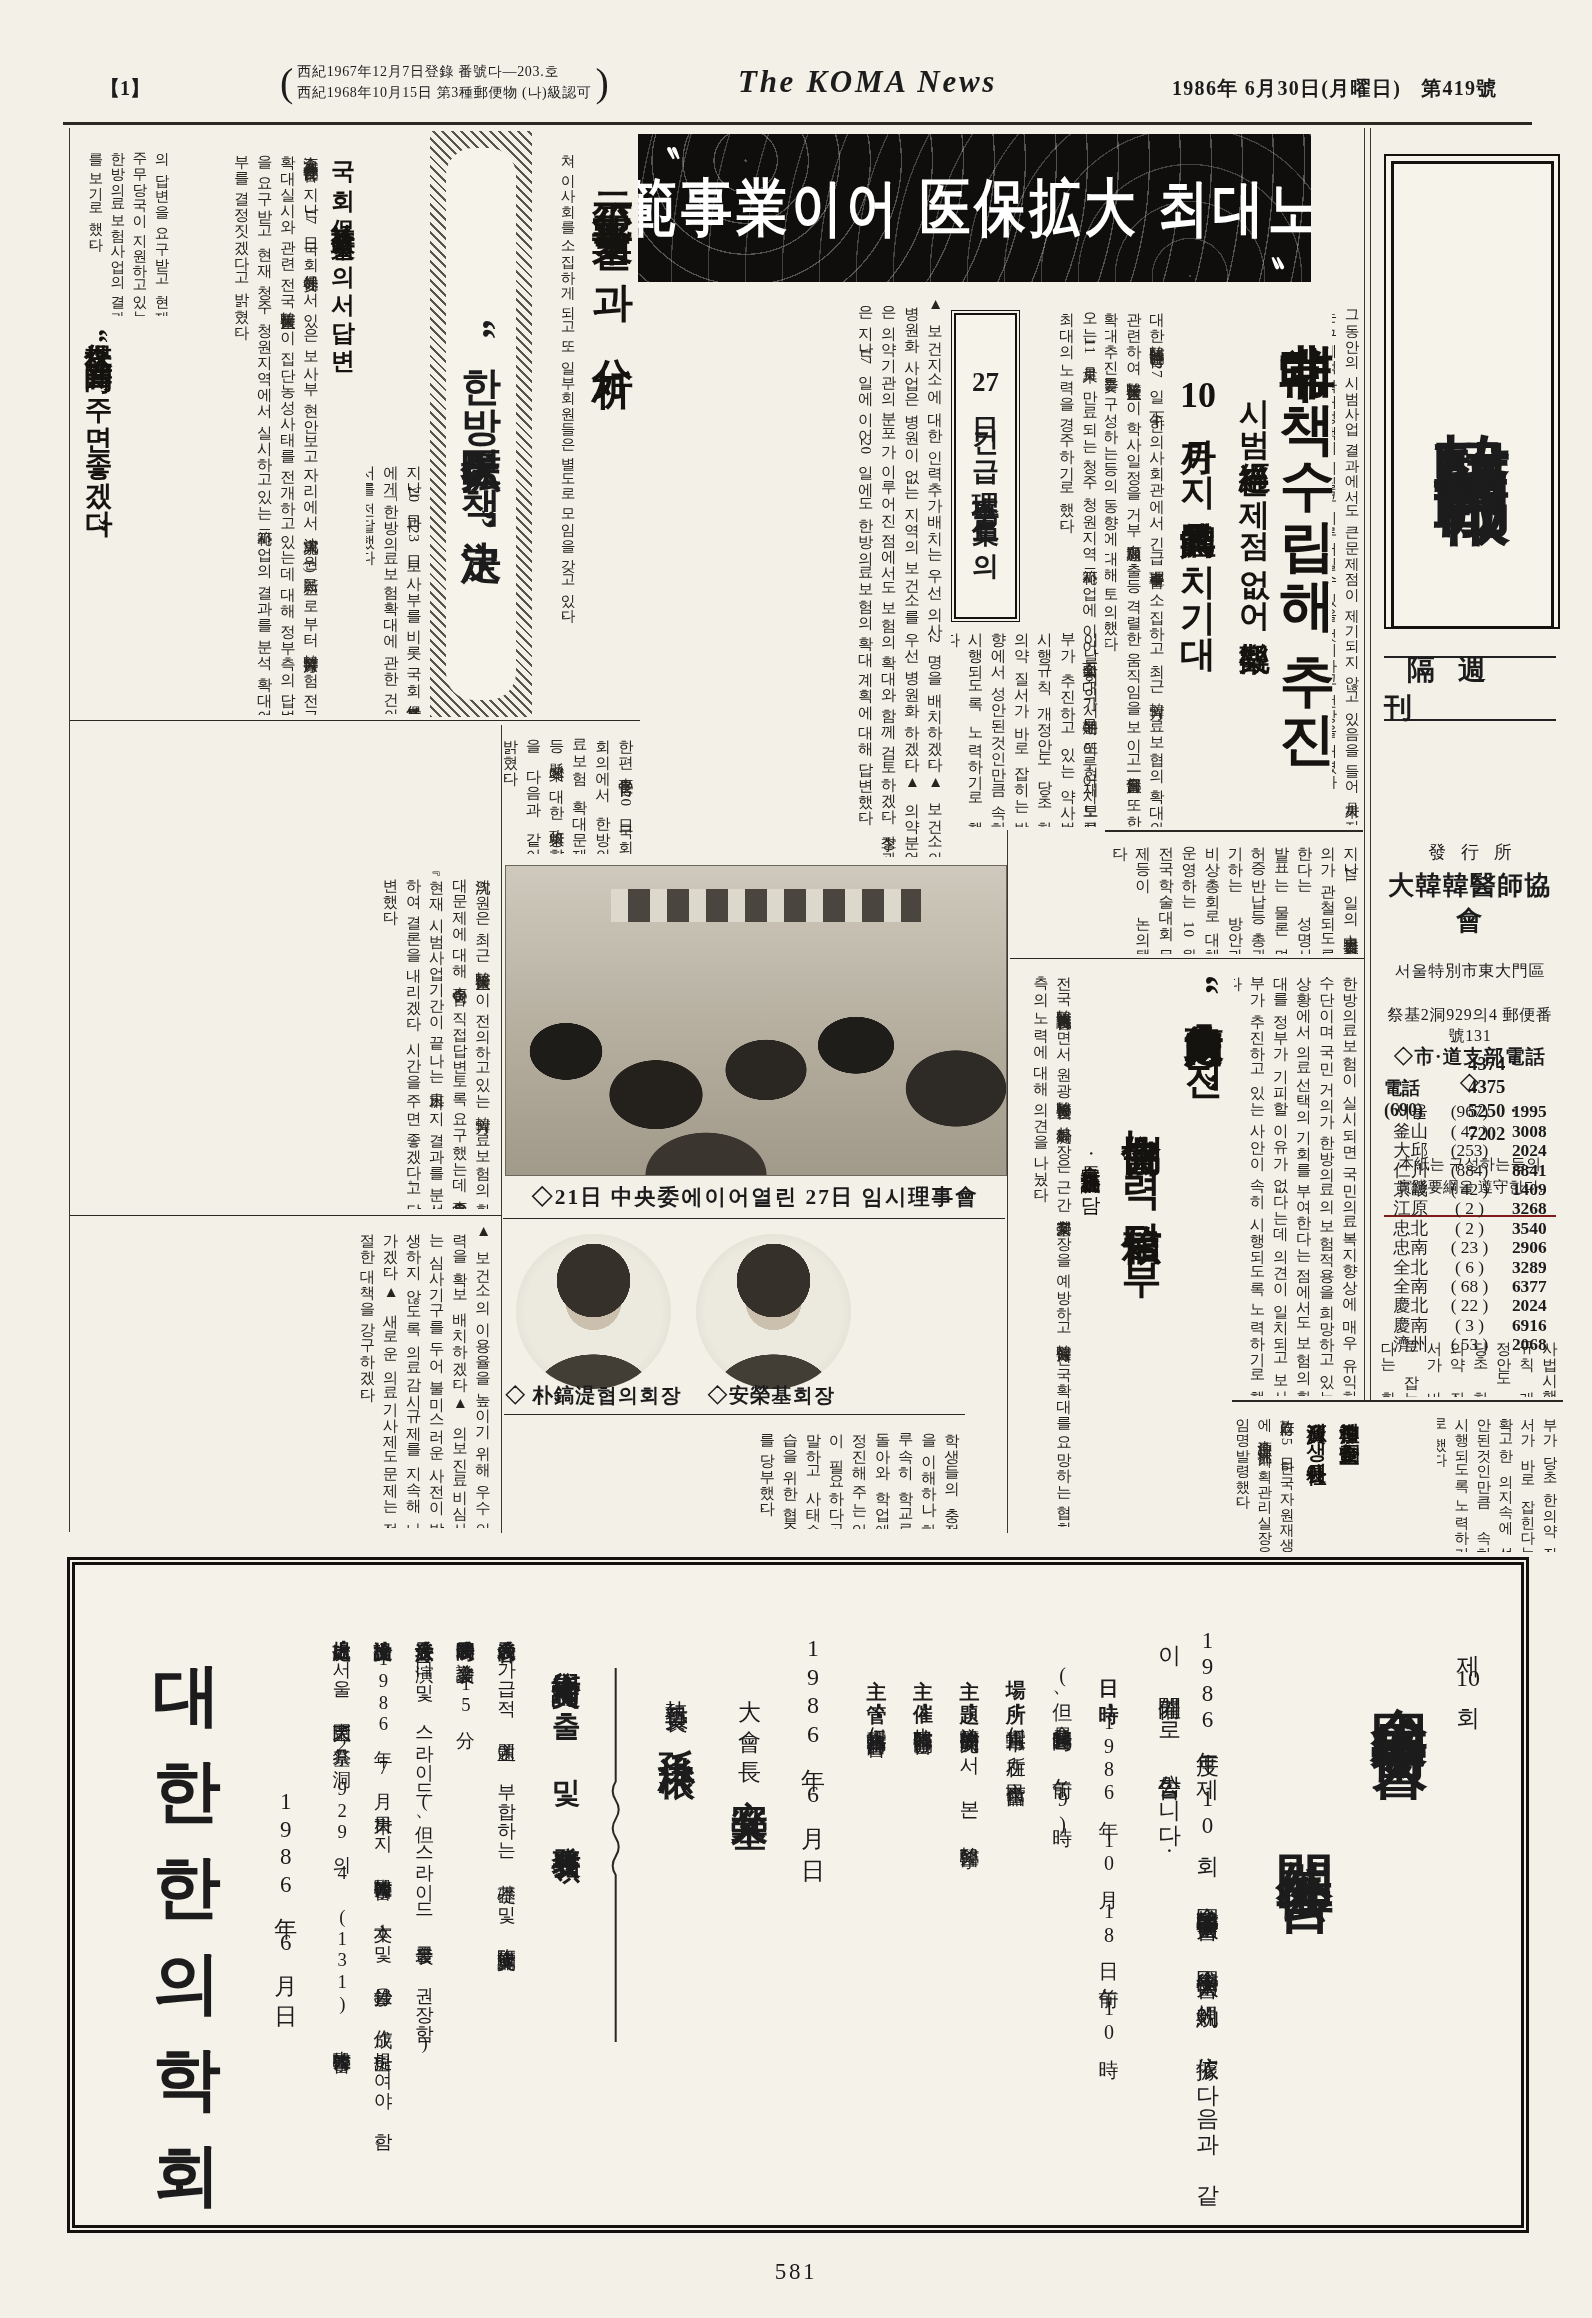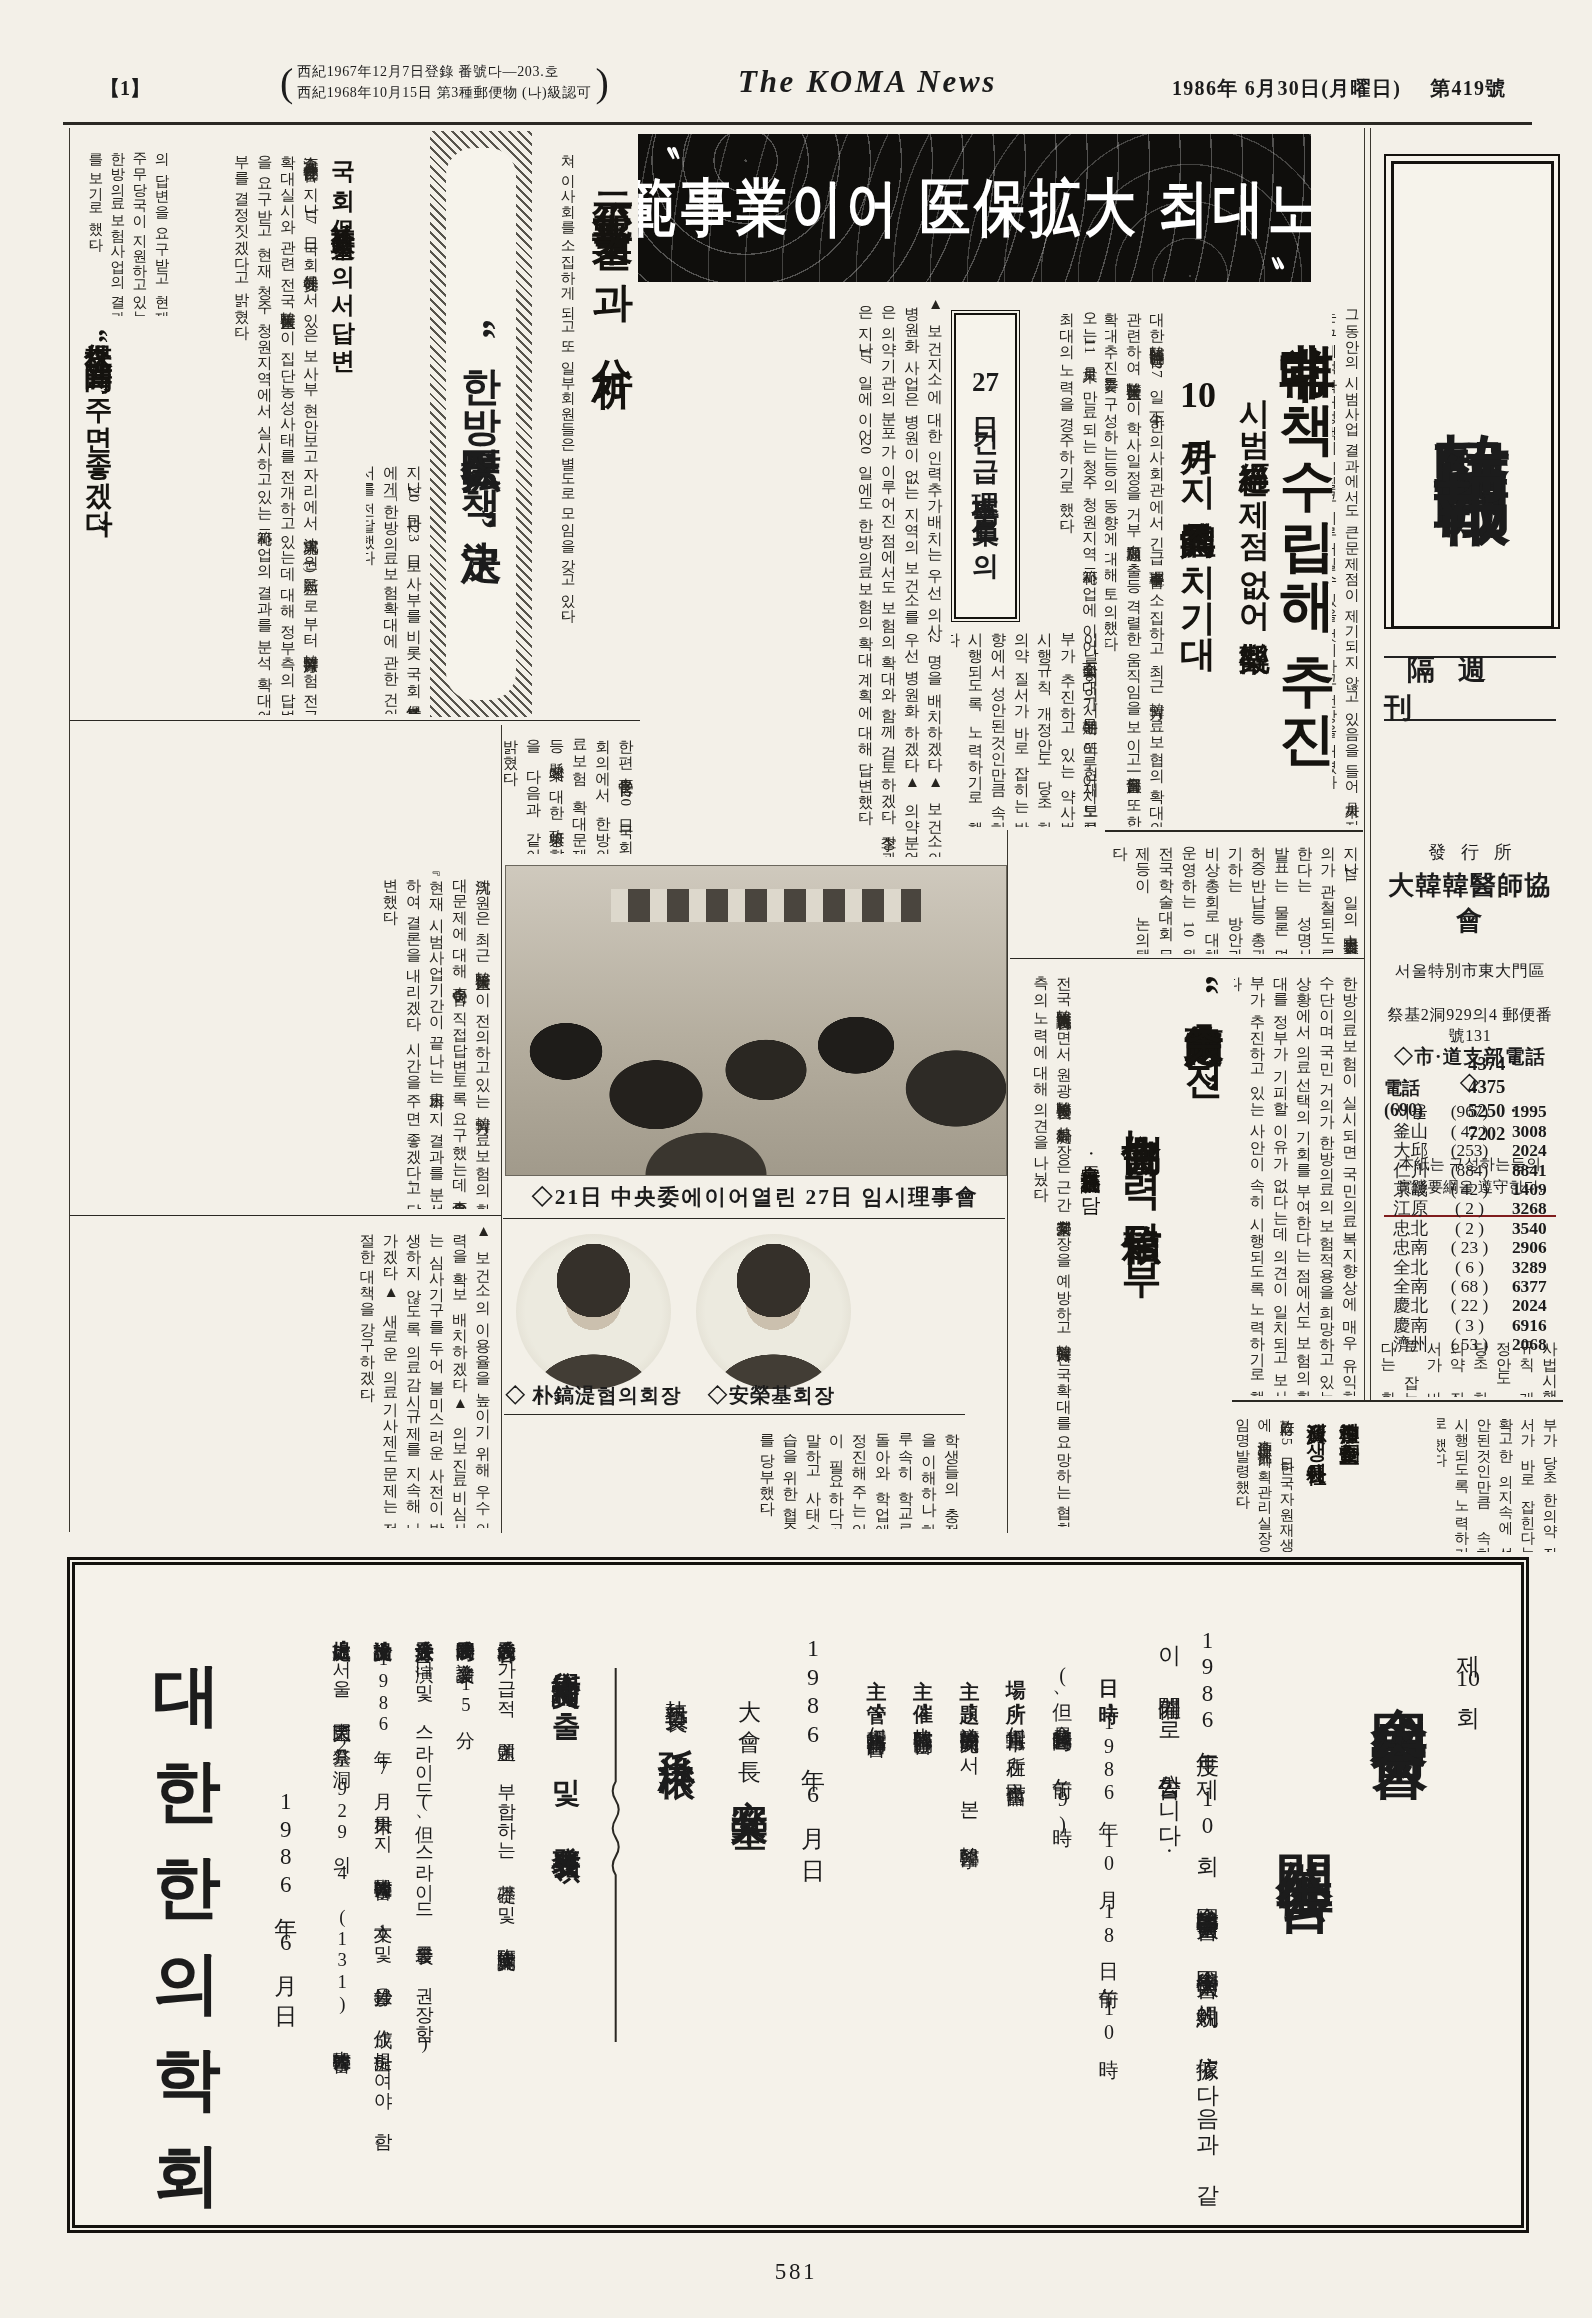--- a/index.html
+++ b/index.html
@@ -12,21 +12,21 @@
       letter-spacing:0.7px;color:#26241f;overflow:hidden;text-align:justify;}
   .hr{position:absolute;height:2px;background:#2a2823;}
   .vr{position:absolute;width:1.3px;background:#3a372f;}
   .headline{position:absolute;writing-mode:vertical-rl;font-weight:bold;color:#15130f;white-space:nowrap;}
   
   .corner{font-size:20px;font-weight:bold;}
   .reg{display:flex;align-items:center;gap:4px;}
   .reg .paren{font-size:40px;font-weight:300;}
   .reg .lines{font-size:14px;line-height:1.45;letter-spacing:0.7px;}
   .paper-name{font-size:31px;font-weight:bold;font-style:italic;letter-spacing:2.7px;}
-  .dateline{font-size:20px;letter-spacing:1.3px;display:flex;gap:29px;font-weight:bold;}
+  .dateline{font-size:20px;letter-spacing:1.3px;display:flex;gap:20px;font-weight:bold;}
   
   .mastbox{border:2.7px solid #14120e;padding:4.7px;background:#f6f3eb;}
   .mastbox-in{border:3.3px solid #14120e;height:100%;display:flex;align-items:center;justify-content:center;}
   .masttitle{writing-mode:vertical-rl;font-size:77px;font-weight:bold;letter-spacing:9.3px;line-height:1;}
   .freq{border-top:2.7px solid #222;border-bottom:2.7px solid #222;display:flex;align-items:center;
         justify-content:center;font-size:28px;font-weight:bold;letter-spacing:23px;text-indent:23px;}
   .staff-row{display:flex;align-items:center;justify-content:space-between;padding:5.3px 4px;}
   .staff-row .role{font-size:14px;line-height:1.25;letter-spacing:1.3px;width:64px;}
   .staff-row .name{font-size:25px;font-weight:bold;letter-spacing:5.3px;}
   .pub-label{font-size:18px;text-align:center;letter-spacing:14.7px;text-indent:14.7px;margin-top:6.7px;}

